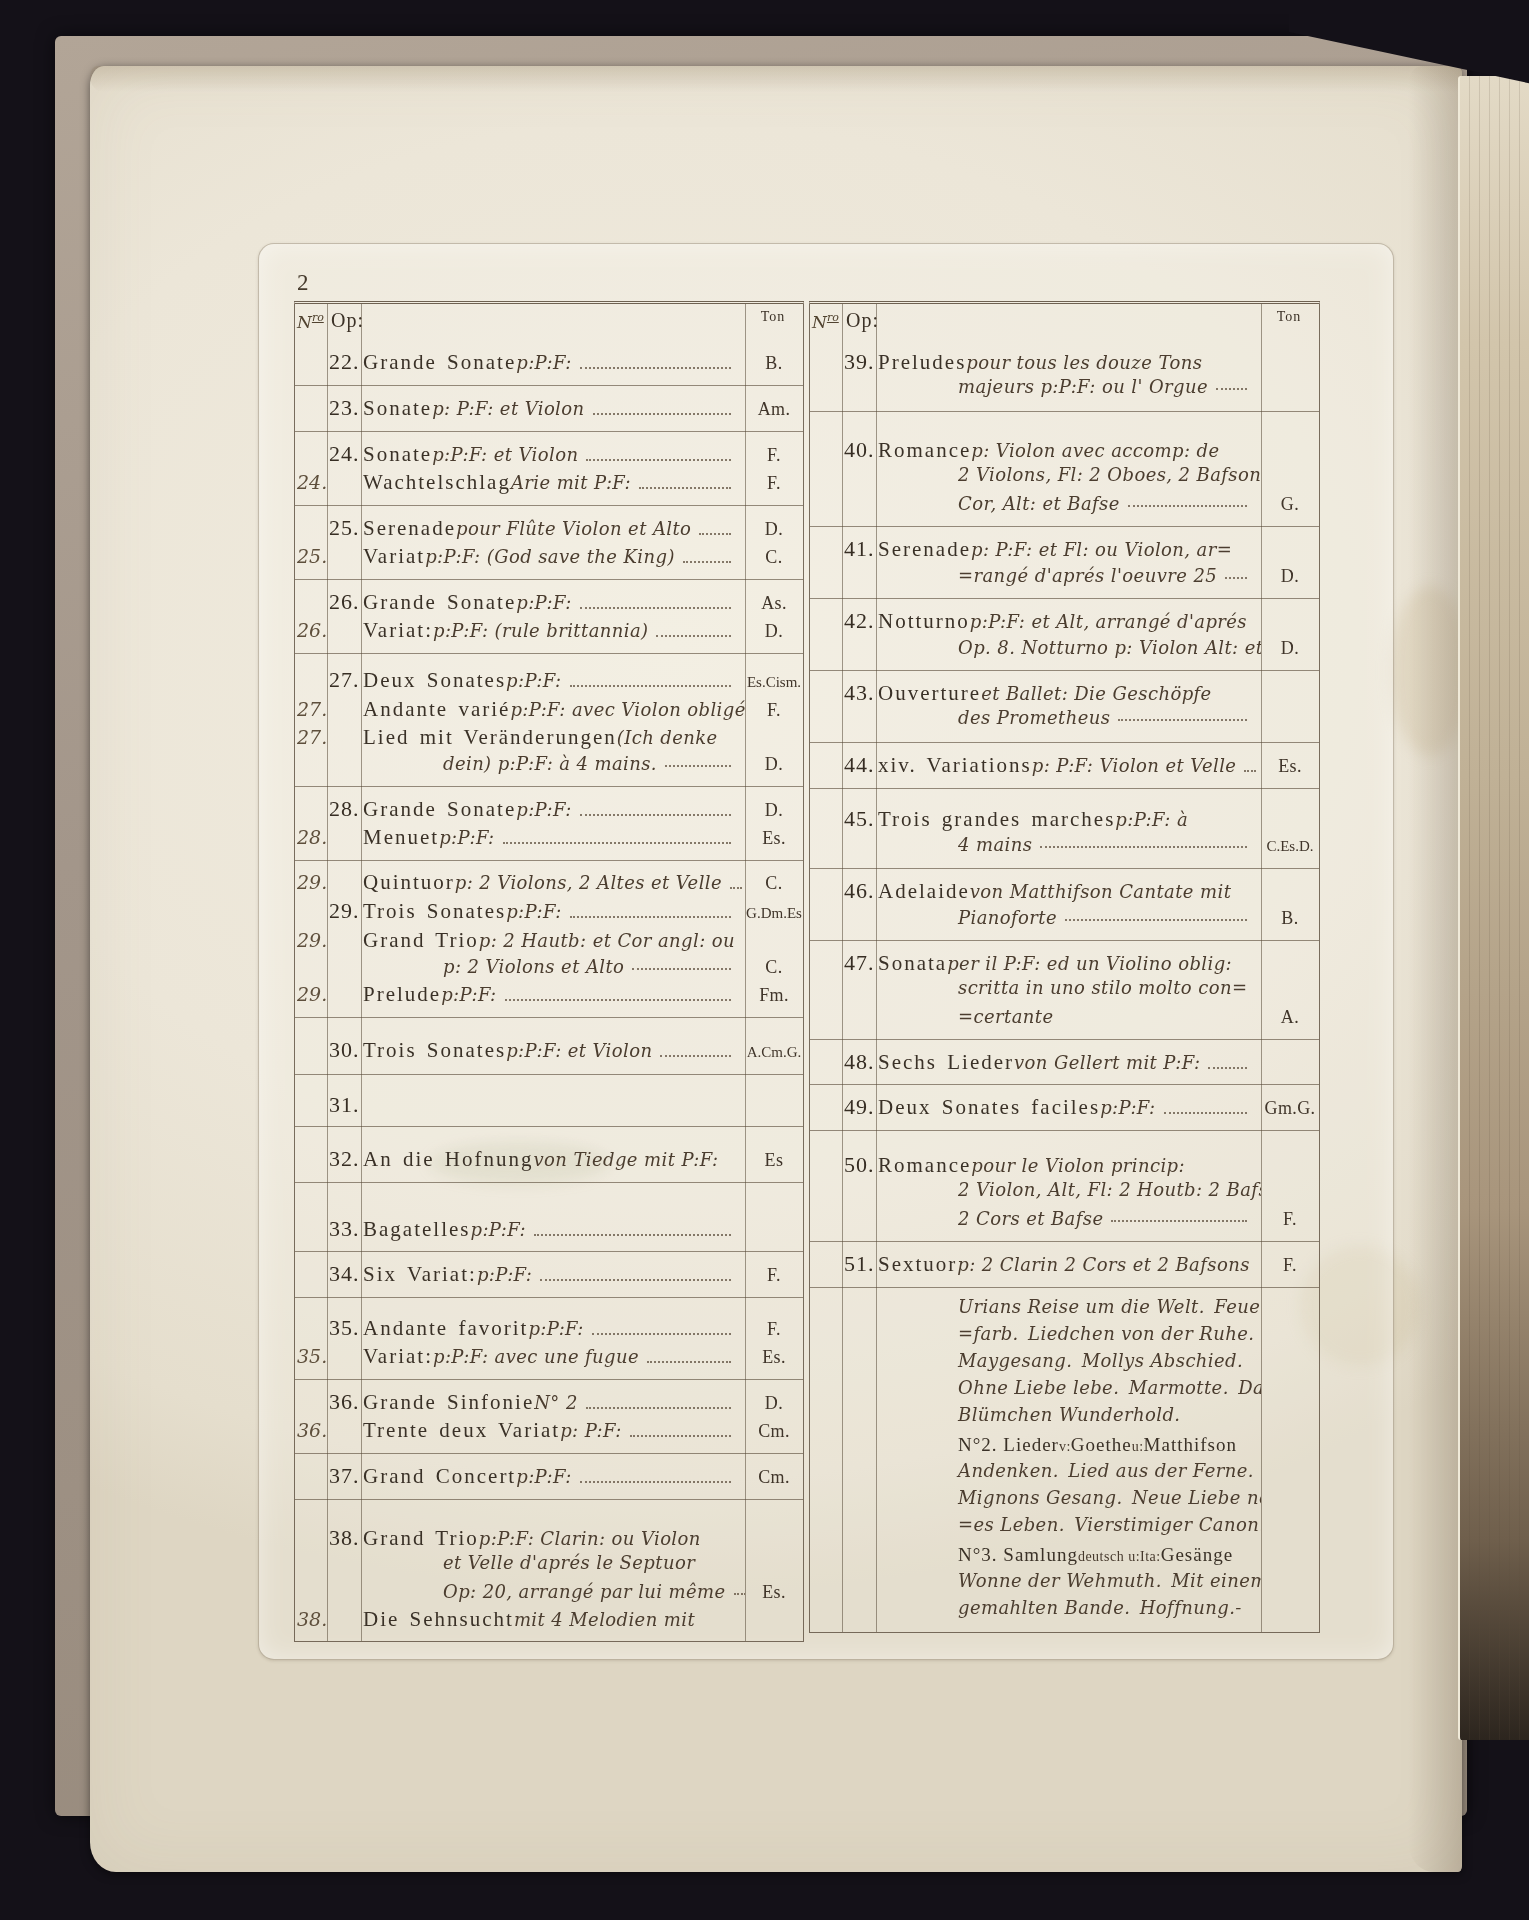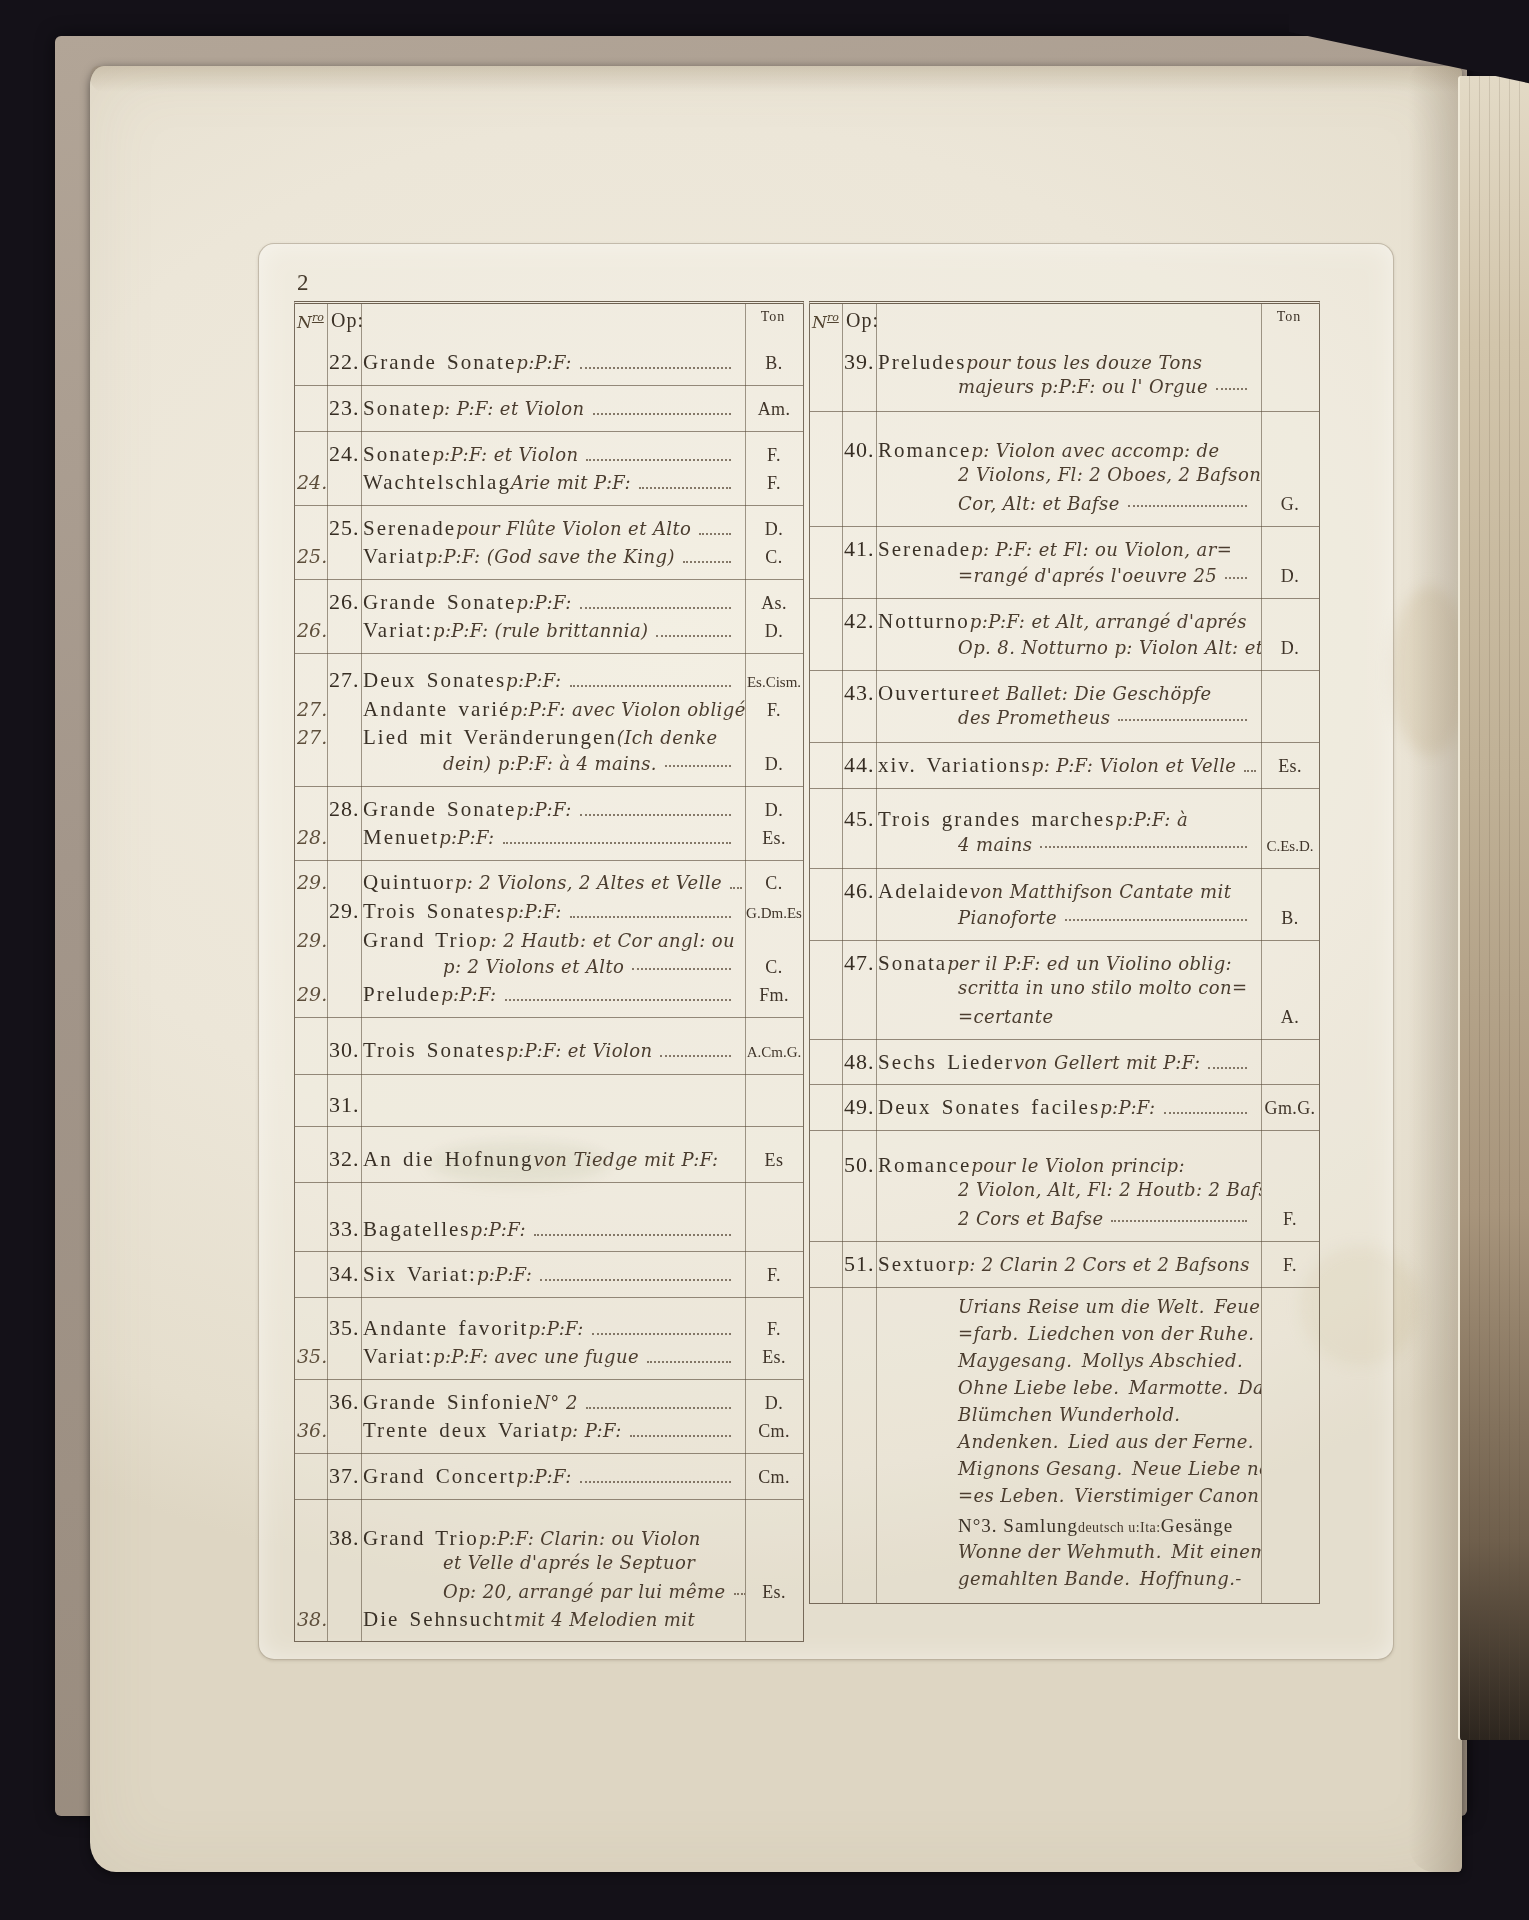--- a/index.html
+++ b/index.html
@@ -740,20 +740,32 @@
                 <div class="cell-op"></div>
                 <div class="cell-title">
                   <span class="seg-i">Blümchen Wunderhold.</span>
                 </div>
                 <div class="cell-ton"></div>
               </div>
               <div class="line ind">
                 <div class="cell-nro"></div>
                 <div class="cell-op"></div>
                 <div class="cell-title">
+                  <span class="seg-r2">N°2. Lieder </span>
+                  <span class="seg-s">v: </span>
+                  <span class="seg-r2">Goethe </span>
+                  <span class="seg-s">u: </span>
+                  <span class="seg-r2">Matthifson</span>
+                </div>
+                <div class="cell-ton"></div>
+              </div>
+              <div class="line ind">
+                <div class="cell-nro"></div>
+                <div class="cell-op"></div>
+                <div class="cell-title">
                   <span class="seg-i">Andenken._Lied aus der Ferne._</span>
                 </div>
                 <div class="cell-ton"></div>
               </div>
               <div class="line ind">
                 <div class="cell-nro"></div>
                 <div class="cell-op"></div>
                 <div class="cell-title">
                   <span class="seg-i">Mignons Gesang._Neue Liebe neu=</span>
                 </div>

